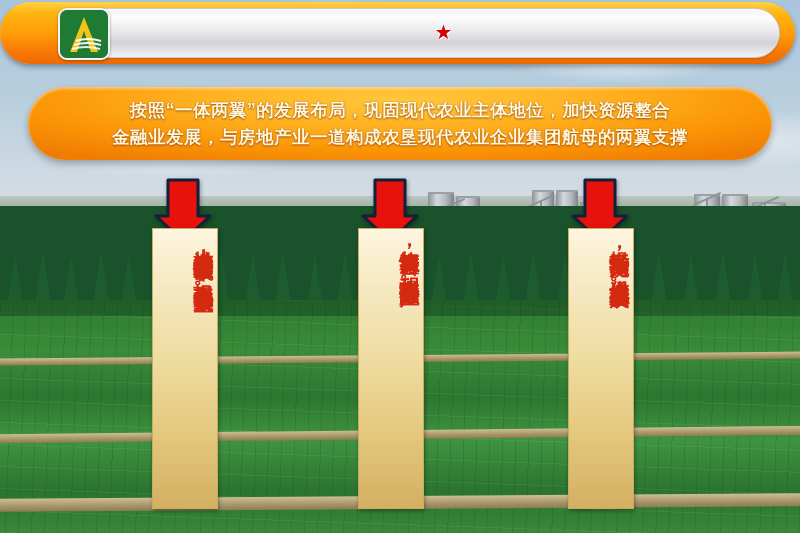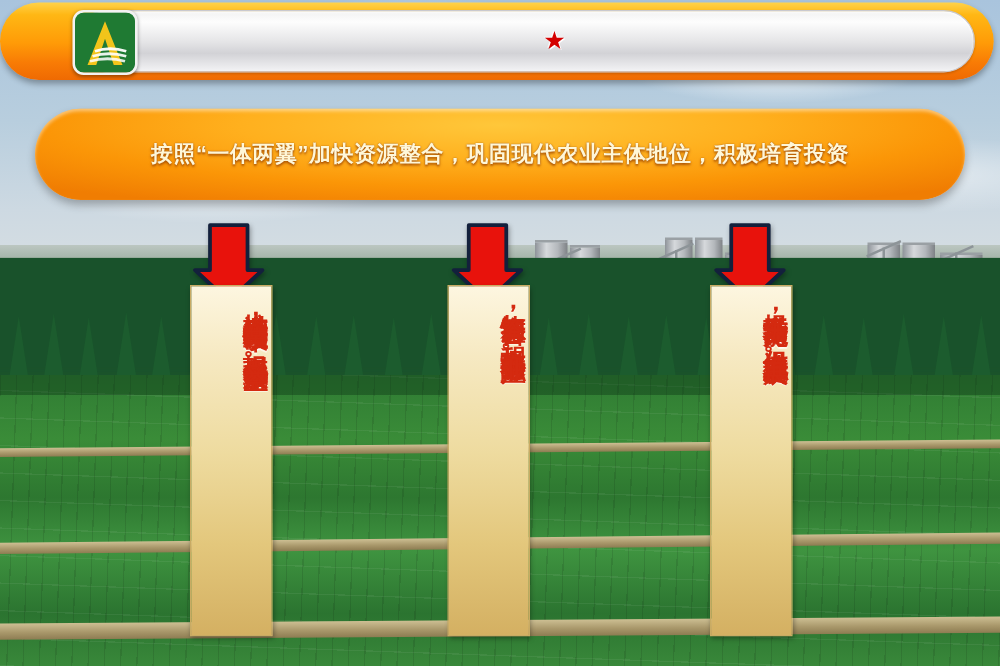--- a/index.html
+++ b/index.html
@@ -216,21 +216,22 @@
       <path d="M14 35 Q27 31 41 35" stroke="#ffffff" stroke-width="2.2" fill="none" opacity=".9"></path>
       <path d="M12 39 Q26 35 40 39" stroke="#ffffff" stroke-width="2.2" fill="none" opacity=".85"></path>
     </svg>
   </div>
 
   <div class="title-text">
     <span class="star">★</span>
   </div>
 
   <div class="subtitle">
-    <div class="line">按照“一体两翼”加快资源整合，巩固现代农业主体地位，积极培育投资</div>
+    <div class="line">按照“一体两翼”的发展布局，巩固现代农业主体地位，加快资源整合</div>
+    <div class="line">金融业发展，与房地产业一道构成农垦现代农业企业集团航母的两翼支撑</div>
   </div>
 
   <div class="arrow" style="left:152px;top:178px;">
     <svg viewBox="0 0 62 66">
       <path d="M16 2 H46 V38 H58 L31 63 L4 38 H16 Z" fill="#e8120c" stroke="#13203c" stroke-width="3" stroke-linejoin="round"></path>
     </svg>
   </div>
   <div class="panel" style="left:152px;top:228px;width:66px;height:281px;">
     <div class="vtext">推进农业供给侧结构性改革，提高现代农业质量效益。</div>
   </div>

